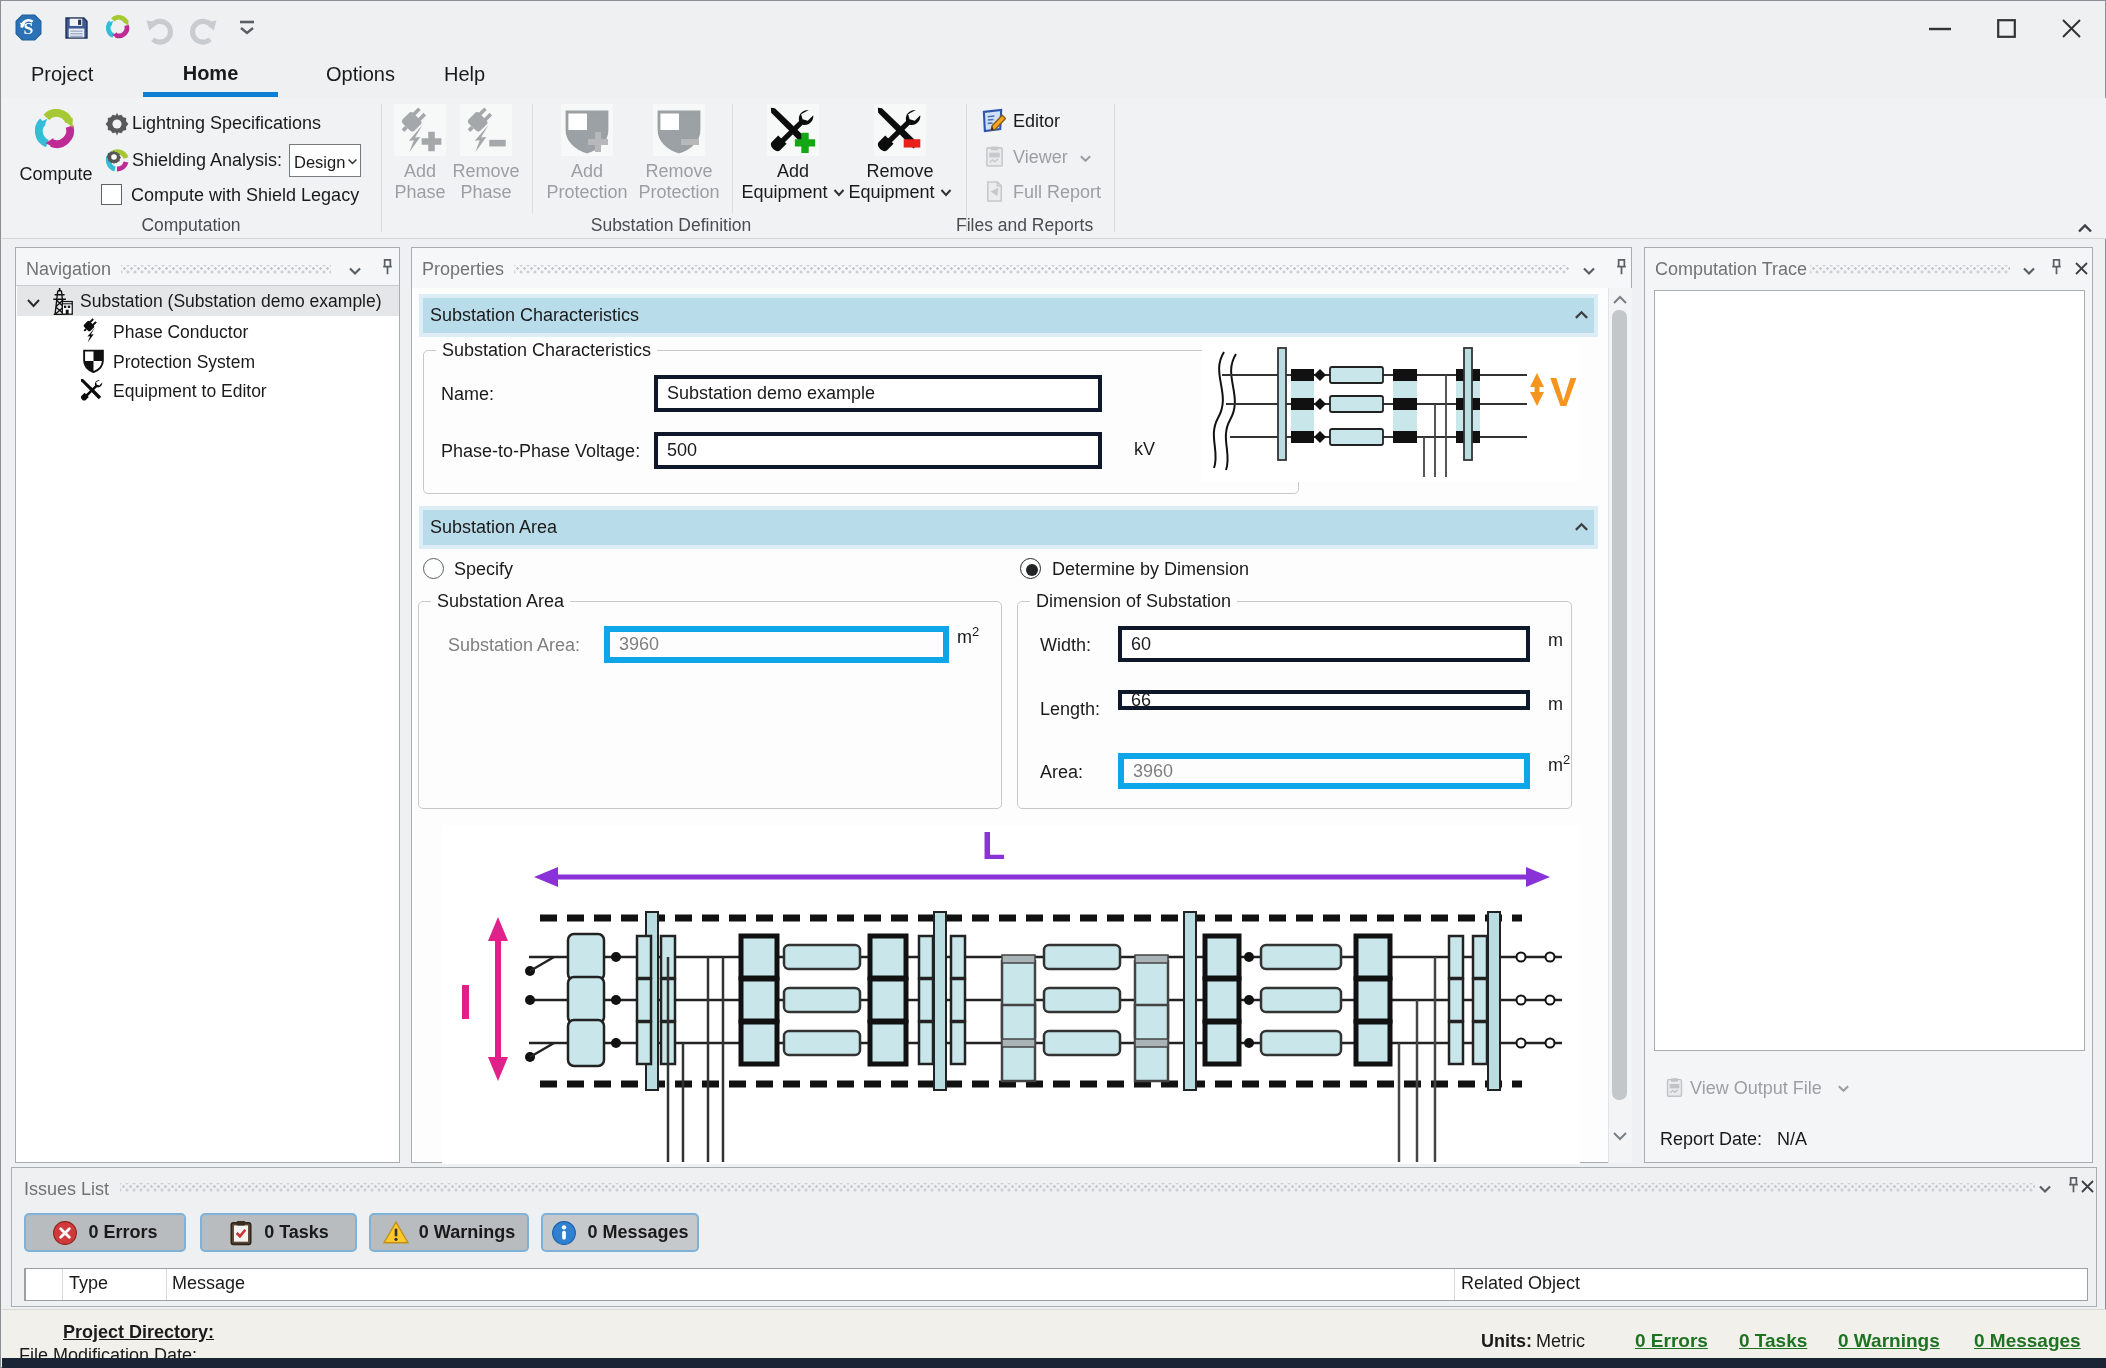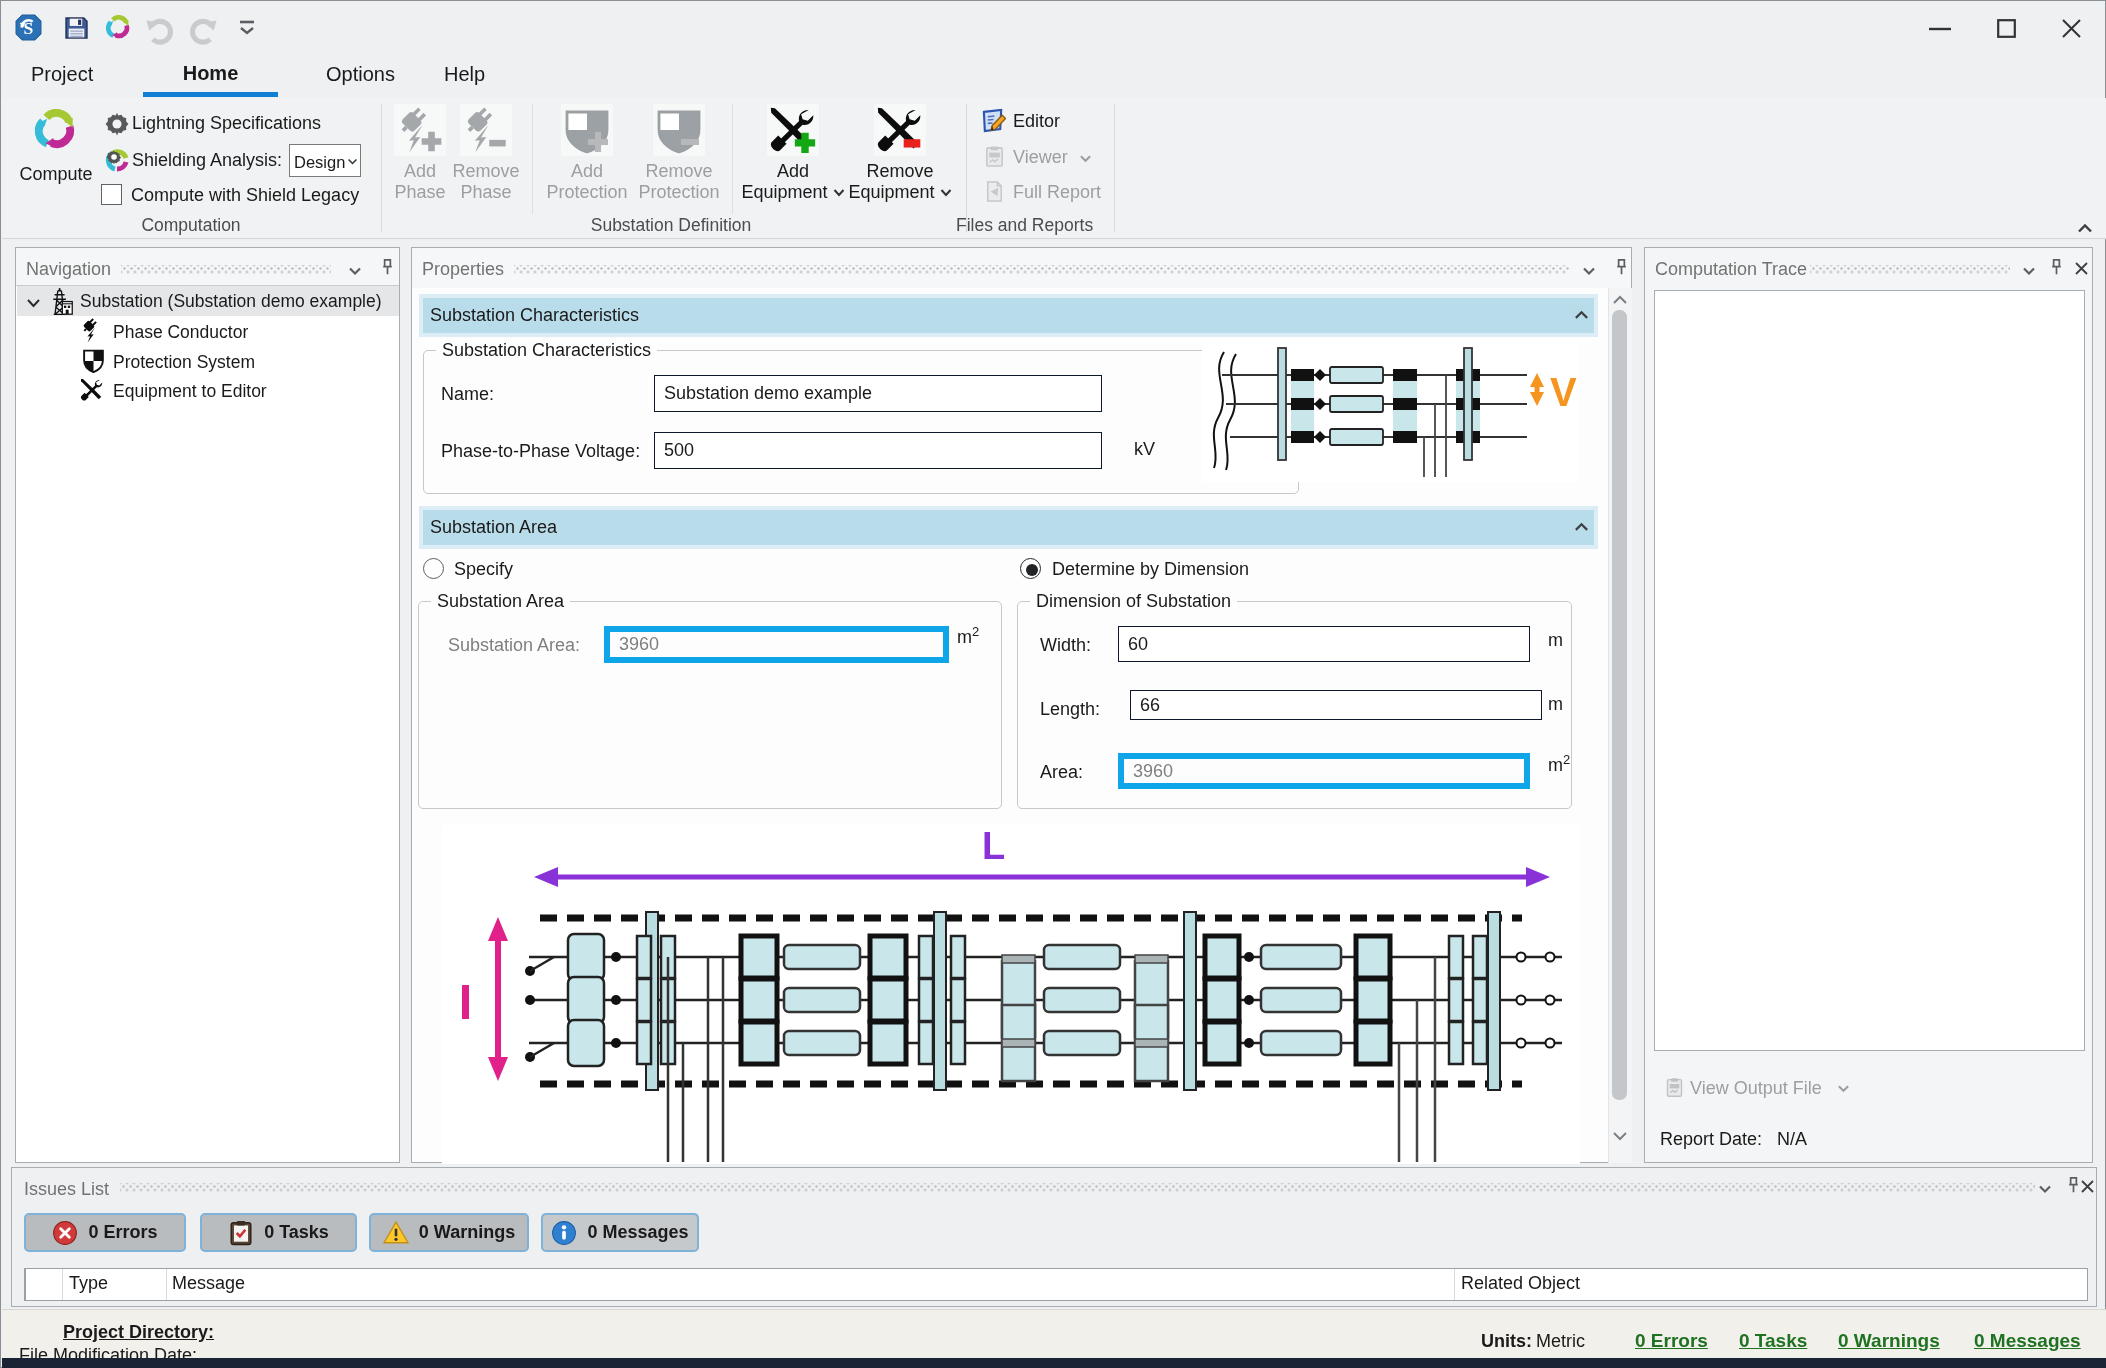--- a/index.html
+++ b/index.html
@@ -1,20 +1,20 @@
 <!DOCTYPE html>
 <html><head><meta charset="utf-8"><style>
 *{margin:0;padding:0;box-sizing:border-box}
 html,body{width:2106px;height:1368px;overflow:hidden;font-family:"Liberation Sans",sans-serif;background:#eff0f2;color:#1a1a1a}
 .abs{position:absolute}
 #win{position:absolute;inset:0;border:1px solid #898f94;background:#eff0f2}
 .dots{height:9px;background-image:radial-gradient(circle,#c3c7c9 1.1px,transparent 1.5px),radial-gradient(circle,#c3c7c9 1.1px,transparent 1.5px);background-size:7px 7px;background-position:0 0,3.5px 3.5px}
 .ptitle{font-size:18px;color:#737373}
 .panel{position:absolute;border:1px solid #a8adb1;background:#f5f6f7}
-.input{position:absolute;background:#fff;border:1px solid #0f172a;font-size:18px;padding-left:9px;display:flex;align-items:center}
+.input{position:absolute;background:#fff;border:4px solid #0f172a;font-size:18px;padding-left:9px;display:flex;align-items:center}
 .input.dis{border:6px solid #0ea5e9;color:#7f7f7f;background:#fdfdfd}
 .gbox{position:absolute;border:1px solid #c6c9ca;border-radius:5px}
 .glegend{position:absolute;top:-11px;left:12px;background:inherit;padding:0 6px;font-size:18px;white-space:nowrap}
 .lbl{position:absolute;font-size:18px;white-space:nowrap}
 .tlbl{position:absolute;font-size:17.5px;white-space:nowrap}
 .gray{color:#7f7f7f}
 .hdr{position:absolute;left:7px;right:33px;height:43px;background:#dcedf5;padding:4px}
 .hdrin{height:35px;background:#b9dcea;display:flex;align-items:center;padding-left:7px;font-size:18px}
 .ribbtn{position:absolute;text-align:center;font-size:18px;line-height:20.5px}
 .dis2{color:#9b9fa2}
@@ -399,21 +399,21 @@
         <div class="lbl gray" style="left:29px;top:33px">Substation Area:</div>
         <div class="input dis" style="left:185px;top:24px;width:345px;height:37px">3960</div>
         <div class="lbl" style="left:538px;top:22px">m<sup style="font-size:13px">2</sup></div>
       </div>
       <div class="gbox" style="left:605px;top:353px;width:555px;height:208px;background:#fdfdfe">
         <div class="glegend">Dimension of Substation</div>
         <div class="lbl" style="left:22px;top:33px">Width:</div>
         <div class="input" style="left:100px;top:24px;width:412px;height:36px">60</div>
         <div class="lbl" style="left:530px;top:28px">m</div>
         <div class="lbl" style="left:22px;top:97px">Length:</div>
-        <div class="input" style="left:112px;top:88px;width:412px;height:30px">66</div>
+        <div class="input" style="left:100px;top:88px;width:412px;height:20px">66</div>
         <div class="lbl" style="left:530px;top:92px">m</div>
         <div class="lbl" style="left:22px;top:160px">Area:</div>
         <div class="input dis" style="left:100px;top:151px;width:412px;height:36px">3960</div>
         <div class="lbl" style="left:530px;top:150px">m<sup style="font-size:13px">2</sup></div>
       </div>
       <div class="abs" style="left:30px;top:577px;width:1138px;height:339px;background:#fff;overflow:hidden">
         <svg width="1138" height="339" viewBox="0 0 1138 339">
           <g stroke="#8832d8" stroke-width="5" fill="#8832d8">
             <line x1="104" y1="52" x2="1096" y2="52"></line>
             <path d="M92 52 L116 42 L116 62 Z" stroke="none"></path>

